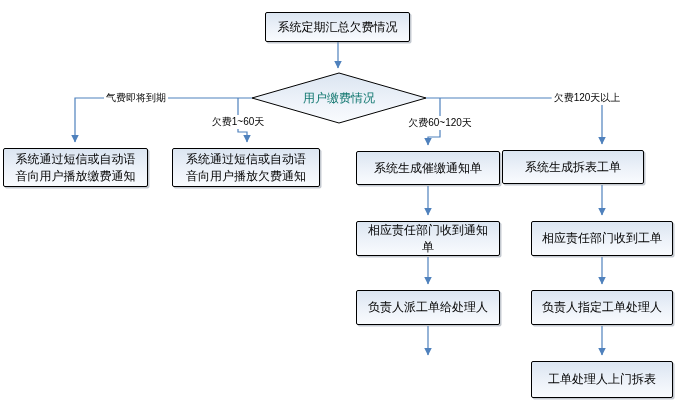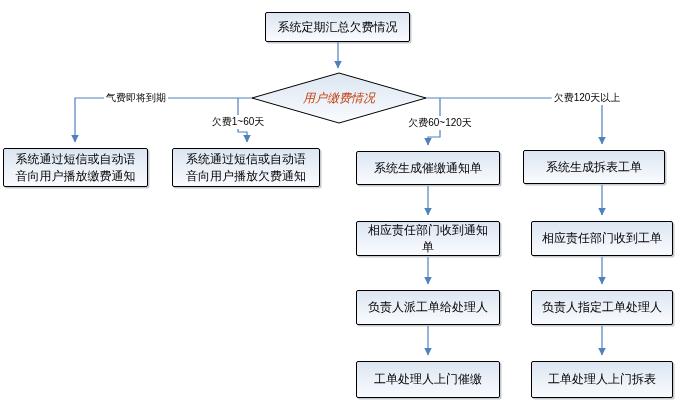--- a/index.html
+++ b/index.html
@@ -16,21 +16,21 @@
     display:flex;align-items:center;justify-content:center;text-align:center;
     font-size:12px;line-height:1.35;color:#000;padding:1px 8px;
   }
   .node.narrowpad{padding:1px 6px;}
   .edge-label{
     position:absolute;transform:translate(-50%,-50%);
     background:#ffffff;padding:0 2px;font-size:10px;color:#000;white-space:nowrap;
   }
   .decision-label{
     position:absolute;transform:translate(-50%,-50%);
-    font-size:12px;color:#c2410c;white-space:nowrap;font-style:italic;
+    font-size:12px;color:#0f766e;white-space:nowrap;
   }
 </style>
 </head>
 <body>
 
 <div id="canvas">
 
   <svg id="wires" xmlns="http://www.w3.org/2000/svg" width="686" height="417" viewBox="0 0 686 417">
     <defs>
       <linearGradient id="nodeFill" x1="0" y1="0" x2="0" y2="1">
@@ -69,20 +69,19 @@
   <span class="edge-label" style="left:440px;top:123px;">欠费60~120天</span>
   <span class="edge-label" style="left:542px;top:98px;margin-left:45px;">欠费120天以上</span>
 
   <div class="node" style="left:3px;top:148px;width:145px;height:39px;">系统通过短信或自动语音向用户播放缴费通知</div>
 
   <div class="node" style="left:172px;top:148px;width:148px;height:39px;padding:1px 9px;">系统通过短信或自动语音向用户播放欠费通知</div>
 
   <div class="node narrowpad" style="left:356px;top:151px;width:144px;height:34px;">系统生成催缴通知单</div>
   <div class="node narrowpad" style="left:356px;top:221px;width:144px;height:35px;">相应责任部门收到通知单</div>
   <div class="node narrowpad" style="left:356px;top:290px;width:144px;height:35px;">负责人派工单给处理人</div>
-  <div class="node narrowpad" style="left:356px;top:361px;width:144px;height:37px;">工单处理人上门催缴</div>
 
-  <div class="node narrowpad" style="left:523px;top:150px;width:142px;height:34px;">系统生成拆表工单</div>
+  <div class="node narrowpad" style="left:502px;top:150px;width:142px;height:34px;">系统生成拆表工单</div>
   <div class="node narrowpad" style="left:531px;top:221px;width:142px;height:35px;">相应责任部门收到工单</div>
   <div class="node narrowpad" style="left:531px;top:290px;width:142px;height:35px;font-family:Liberation Serif, serif;">负责人指定工单处理人</div>
   <div class="node narrowpad" style="left:531px;top:361px;width:142px;height:37px;">工单处理人上门拆表</div>
 
 </div>
 
 </body></html>

